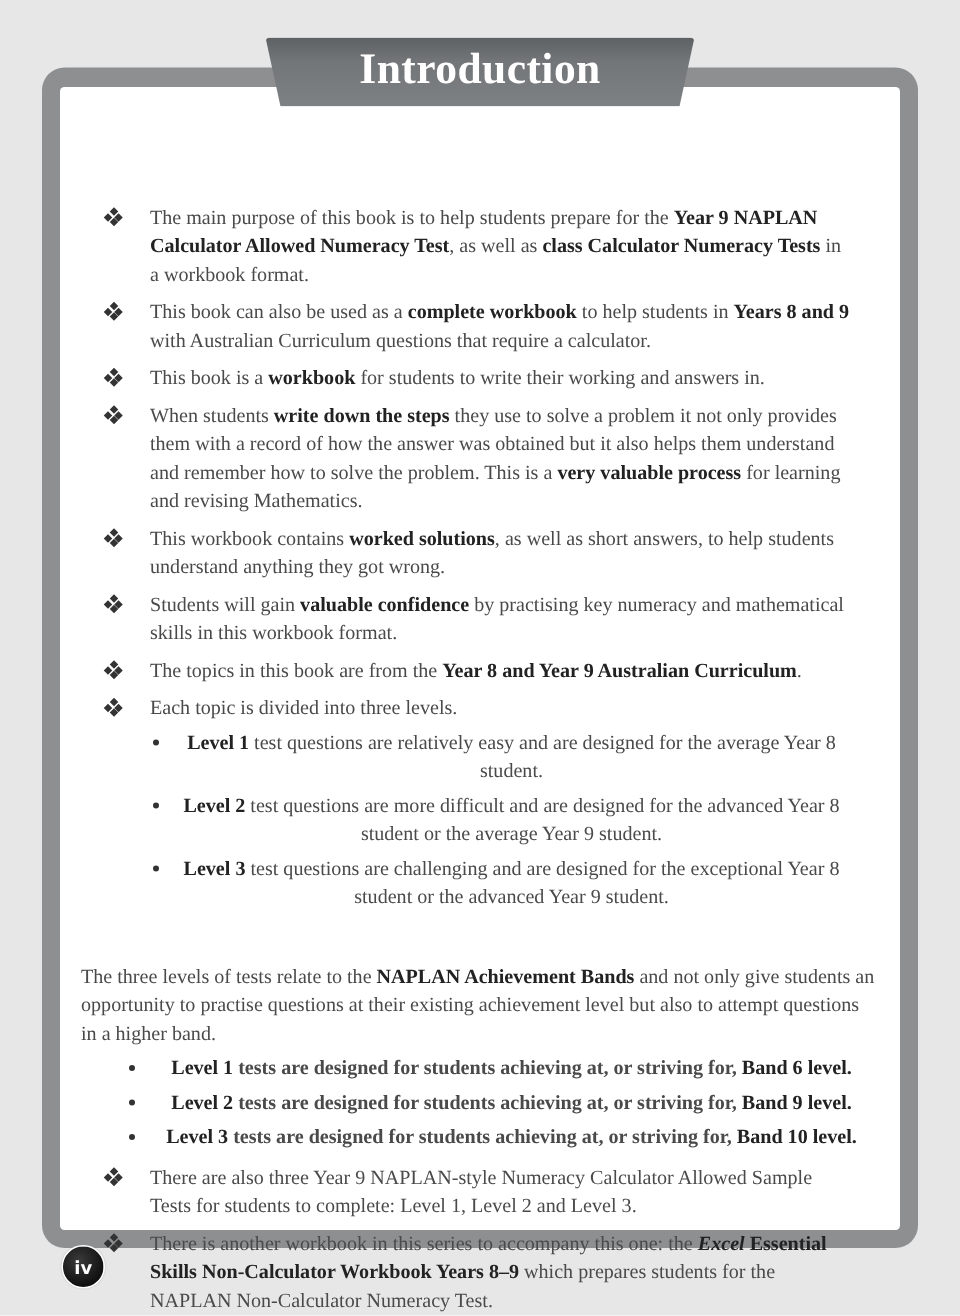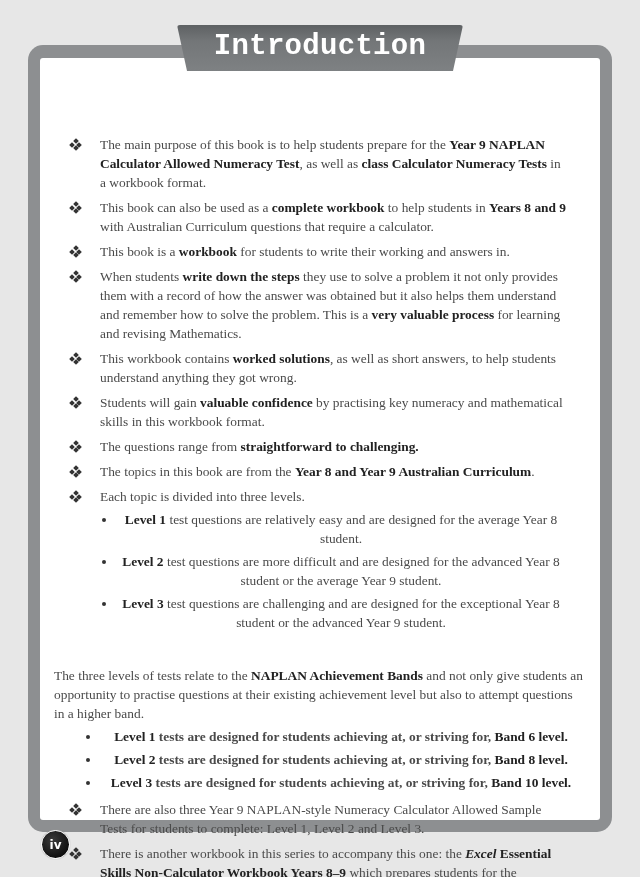--- a/index.html
+++ b/index.html
@@ -16,21 +16,21 @@
     background:#ffffff; border-radius:3px;
   }
   .title-tab {
     position:absolute; left:177px; top:25px; width:286px; height:46px;
     background:linear-gradient(#5e6163 0%, #737678 35%, #7e8183 100%);
     clip-path: polygon(0 0, 100% 0, 96.5% 100%, 3.5% 100%);
     border-radius:3px;
     display:flex; align-items:center; justify-content:center;
   }
   .title-text {
-    color:#ffffff; font-family:Liberation Mono, monospace; font-weight:bold; font-size:29px;
+    color:#ffffff; font-family:Liberation Serif, serif; font-weight:bold; font-size:29px;
     letter-spacing:0.3px; margin-top:-4px;
   }
   .content {
     position:absolute; left:54px; top:119px; width:530px;
     font-family:"Liberation Serif", "DejaVu Serif", serif;
     font-size:13.4px; line-height:19px; color:#4a4a4a;
   }
   .content b { color:#222; }
   ul.main { list-style:none; margin:16px; padding:0; }
   ul.main > li { position:relative; padding-left:30px; margin-bottom:6px; }
@@ -106,44 +106,38 @@
           <i style="left: 3.5px; top: 0px;"></i>
           <i style="left: 0px; top: 3.5px;"></i>
           <i style="left: 7px; top: 3.5px;"></i>
           <i style="left: 3.5px; top: 7px;"></i>
         </span><span>Students will gain </span><b>valuable confidence</b><span> by practising key numeracy and mathematical skills in this workbook format.</span></li>
       <li><span class="diamond">
           <i style="left: 3.5px; top: 0px;"></i>
           <i style="left: 0px; top: 3.5px;"></i>
           <i style="left: 7px; top: 3.5px;"></i>
           <i style="left: 3.5px; top: 7px;"></i>
-        </span><span>The questions range from </span><b>straightforward to challenging.</b></li>
-      <li><span class="diamond">
-          <i style="left: 3.5px; top: 0px;"></i>
-          <i style="left: 0px; top: 3.5px;"></i>
-          <i style="left: 7px; top: 3.5px;"></i>
-          <i style="left: 3.5px; top: 7px;"></i>
         </span><span>The topics in this book are from the </span><b>Year 8 and Year 9 Australian Curriculum</b><span>.</span></li>
       <li><span class="diamond">
           <i style="left: 3.5px; top: 0px;"></i>
           <i style="left: 0px; top: 3.5px;"></i>
           <i style="left: 7px; top: 3.5px;"></i>
           <i style="left: 3.5px; top: 7px;"></i>
         </span><span>Each topic is divided into three levels.</span><ul class="sub">
           <li><b>Level 1</b><span> test questions are relatively easy and are designed for the average Year 8 student.</span></li>
           <li><b>Level 2</b><span> test questions are more difficult and are designed for the advanced Year 8 student or the average Year 9 student.</span></li>
           <li><b>Level 3</b><span> test questions are challenging and are designed for the exceptional Year 8 student or the advanced Year 9 student.</span></li>
         </ul></li>
     </ul>
   <div class="para" id="para">
       <div><span>The three levels of tests relate to the </span><b>NAPLAN Achievement Bands</b><span> and not only give students an opportunity to practise questions at their existing achievement level but also to attempt questions in a higher band.</span></div>
       <div style="margin-left: 30px; font-weight: bold;">
         <ul class="sub">
           <li><b>Level 1</b><span> tests are designed for students achieving at, or striving for, </span><b>Band 6 level.</b></li>
-          <li><b>Level 2</b><span> tests are designed for students achieving at, or striving for, </span><b>Band 8 level.</b></li>
+          <li><b>Level 2</b><span> tests are designed for students achieving at, or striving for, </span><b>Band 9 level.</b></li>
           <li><b>Level 3</b><span> tests are designed for students achieving at, or striving for, </span><b>Band 10 level.</b></li>
         </ul>
       </div>
     </div>
   <ul class="main" id="bullets-bottom" style="margin-top:8px">
       <li><span class="diamond">
           <i style="left: 3.5px; top: 0px;"></i>
           <i style="left: 0px; top: 3.5px;"></i>
           <i style="left: 7px; top: 3.5px;"></i>
           <i style="left: 3.5px; top: 7px;"></i>

